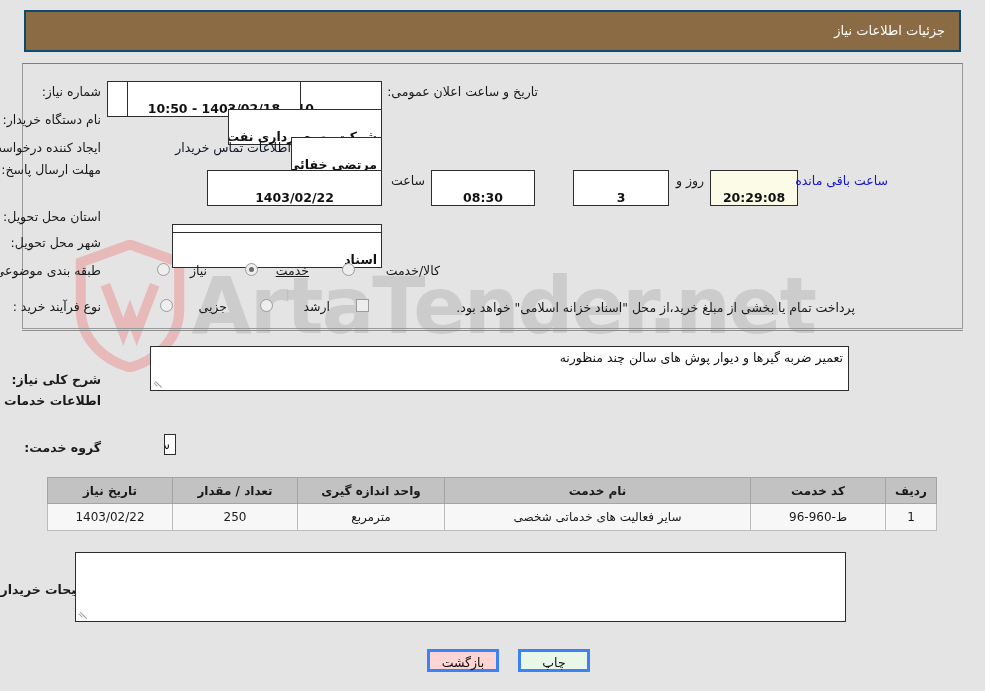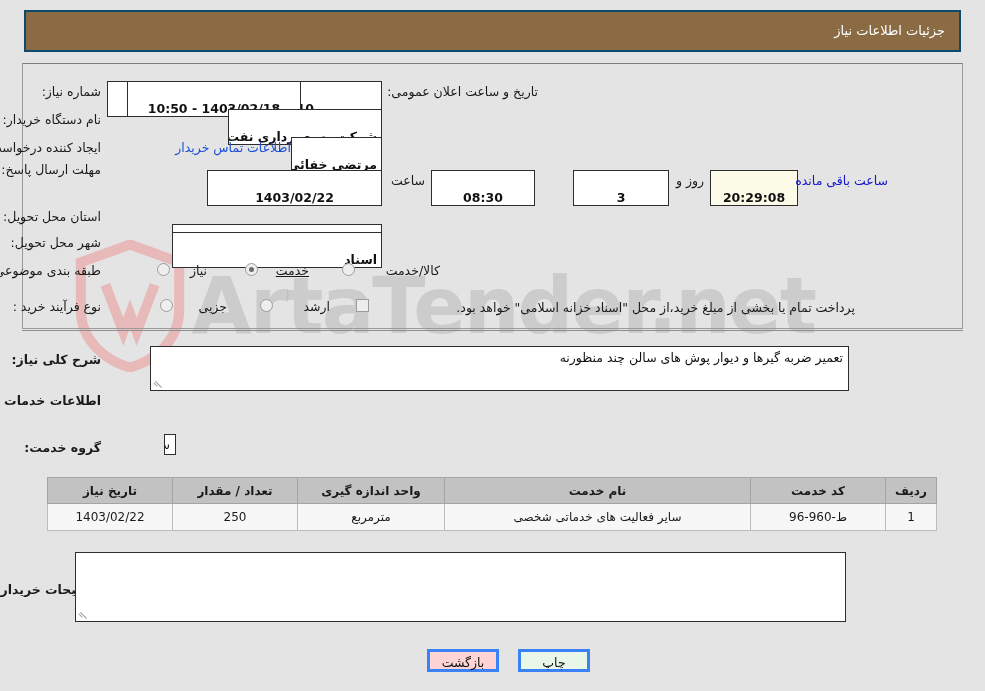--- a/index.html
+++ b/index.html
@@ -101,21 +101,21 @@
   
   .lbl {
     position: absolute;
     font-size: 12.5px;
     color: #1a1a1a;
     white-space: nowrap;
     z-index: 4;
   }
   .lbl.bold { font-weight: bold; }
   .lbl.blue { color: #1414c8; }
-  .lbl.link { color: #1d4ed8; cursor: pointer; }
+  .lbl.link { color: #0f172a; cursor: pointer; }
 
   .fld {
     position: absolute;
     border: 1px solid #2d2d2d;
     background: #ffffff;
     box-sizing: border-box;
     font-size: 12.5px;
     color: #111;
     font-family: "DejaVu Sans", "Liberation Sans", sans-serif;
     padding: 17px 4px;
@@ -304,21 +304,21 @@
 
   <div class="radio" style="right:812px; top:299px;"></div>
   <div class="lbl" style="right:758px; top:299px;">جزیی</div>
 
   <div class="radio" style="right:712px; top:299px;"></div>
   <div class="lbl" style="right:655px; top:299px;">ارشد</div>
 
   <div class="chk" style="right:616px; top:299px;"></div>
   <div class="lbl" style="right:130px; top:300px;">پرداخت تمام یا بخشی از مبلغ خرید،از محل "اسناد خزانه اسلامی" خواهد بود.</div>
 
-  <div class="lbl bold" style="right:884px; top:352px;text-align:center;">شرح کلی نیاز:</div>
+  <div class="lbl bold" style="right:884px; top:372px;text-align:center;">شرح کلی نیاز:</div>
   <div class="ta" style="right:136px; top:346px; left:150px; height:45px;">
     <span>تعمیر ضربه گیرها و دیوار پوش های سالن چند منظورنه</span>
     <span class="grip">
         <i class="a"></i>
         <i class="b"></i>
       </span>
   </div>
 
   <div class="lbl bold" style="right:884px; top:393px;">اطلاعات خدمات مورد نیاز</div>
 

